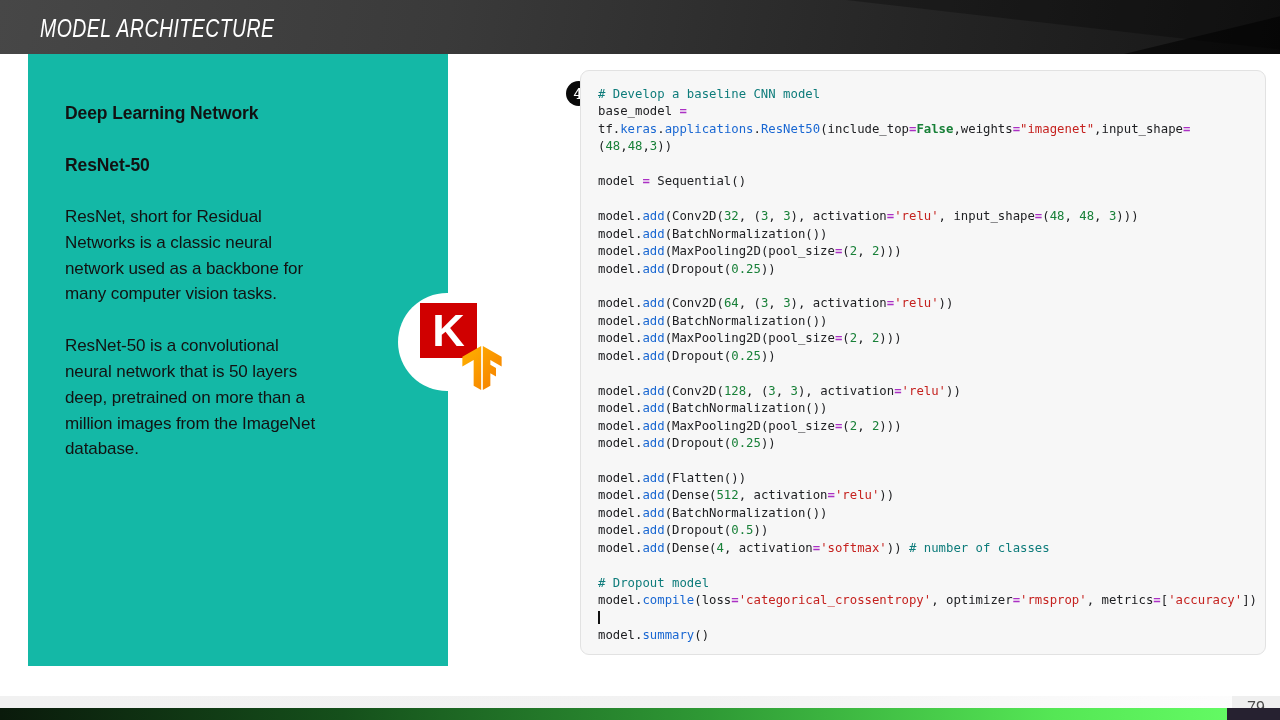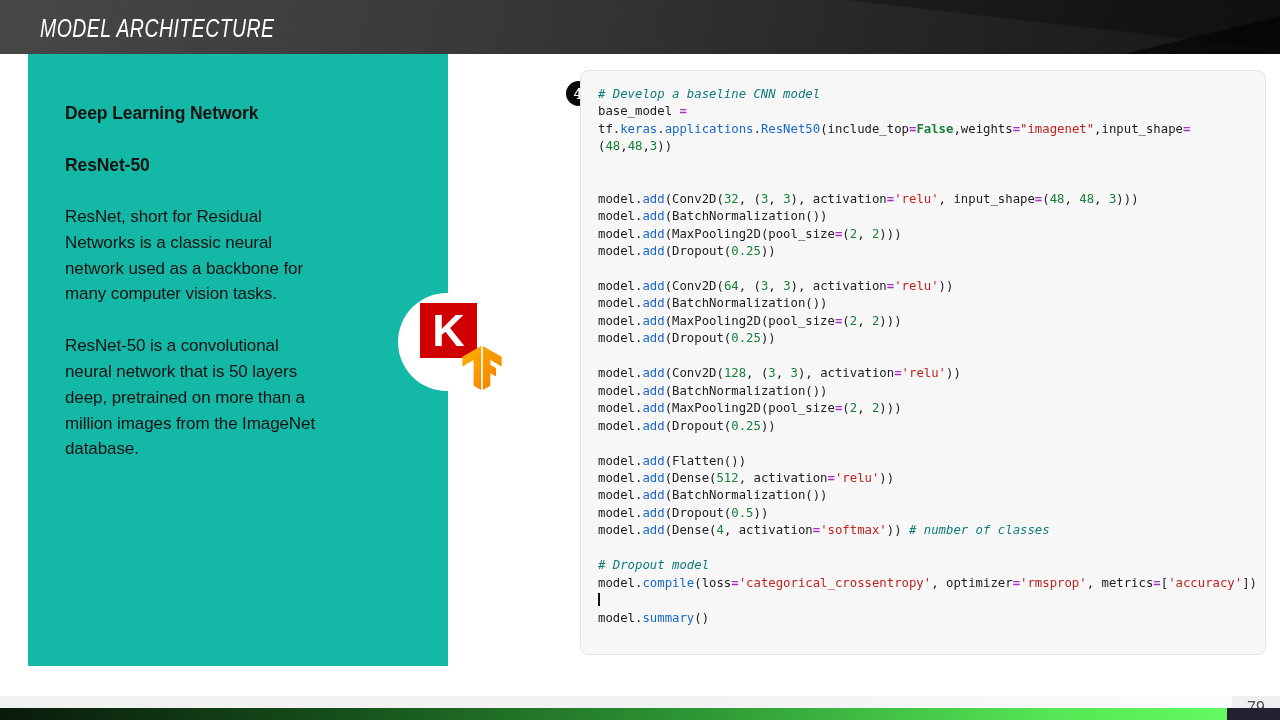--- a/index.html
+++ b/index.html
@@ -52,21 +52,21 @@
   .code-cell{
     position:absolute;left:580px;top:70px;width:686px;height:585px;
     background:#f7f7f7;border:1px solid #e2e2e2;border-radius:9px;
     box-sizing:border-box;padding:15px 0 0 17px;overflow:hidden;
   }
   .code-line{
     font-family:"DejaVu Sans Mono","Liberation Mono",monospace;
     font-size:12.3px;line-height:17.45px;white-space:pre;color:var(--pln,#202124);
   }
   .tok-pln{color:var(--pln,#202124)}
-  .tok-com{color:var(--com,#0e7c7b);font-style:italic}
+  .tok-com{color:var(--com,#0e7c7b);}
   .tok-str{color:var(--str,#c5221f)}
   .tok-num{color:var(--num,#188038)}
   .tok-kwd{color:var(--kwd,#188038);font-weight:700}
   .tok-fn{color:var(--fn,#1967d2)}
   .tok-pun{color:var(--pun,#ab30c4);font-weight:700}
   .cursor{display:inline-block;width:1.5px;height:13px;background:#111;vertical-align:text-top}
   
   .badge{
     position:absolute;left:566px;top:81px;width:25px;height:25px;border-radius:50%;
     background:#0a0a0a;color:#ffffff;display:flex;align-items:center;justify-content:center;
@@ -142,20 +142,21 @@
   <span>4</span>
 </div>
 
 <div class="code-cell">
   <div id="code-lines">
       <div class="code-line"><span class="tok-com"># Develop a baseline CNN model</span></div>
       <div class="code-line"><span class="tok-pln">base_model </span><span class="tok-pun">=</span></div>
       <div class="code-line"><span class="tok-pln">tf.</span><span class="tok-fn">keras</span><span class="tok-pln">.</span><span class="tok-fn">applications</span><span class="tok-pln">.</span><span class="tok-fn">ResNet50</span><span class="tok-pln">(include_top</span><span class="tok-pun">=</span><span class="tok-kwd">False</span><span class="tok-pln">,weights</span><span class="tok-pun">=</span><span class="tok-str">"imagenet"</span><span class="tok-pln">,input_shape</span><span class="tok-pun">=</span></div>
       <div class="code-line"><span class="tok-pln">(</span><span class="tok-num">48</span><span class="tok-pln">,</span><span class="tok-num">48</span><span class="tok-pln">,</span><span class="tok-num">3</span><span class="tok-pln">))</span></div>
       <div class="code-line">&nbsp;</div>
+      <div class="code-line"><span class="tok-pln">model </span><span class="tok-pun">=</span><span class="tok-pln"> Sequential()</span></div>
       <div class="code-line">&nbsp;</div>
       <div class="code-line"><span class="tok-pln">model.</span><span class="tok-fn">add</span><span class="tok-pln">(Conv2D(</span><span class="tok-num">32</span><span class="tok-pln">, (</span><span class="tok-num">3</span><span class="tok-pln">, </span><span class="tok-num">3</span><span class="tok-pln">), activation</span><span class="tok-pun">=</span><span class="tok-str">'relu'</span><span class="tok-pln">, input_shape</span><span class="tok-pun">=</span><span class="tok-pln">(</span><span class="tok-num">48</span><span class="tok-pln">, </span><span class="tok-num">48</span><span class="tok-pln">, </span><span class="tok-num">3</span><span class="tok-pln">)))</span></div>
       <div class="code-line"><span class="tok-pln">model.</span><span class="tok-fn">add</span><span class="tok-pln">(BatchNormalization())</span></div>
       <div class="code-line"><span class="tok-pln">model.</span><span class="tok-fn">add</span><span class="tok-pln">(MaxPooling2D(pool_size</span><span class="tok-pun">=</span><span class="tok-pln">(</span><span class="tok-num">2</span><span class="tok-pln">, </span><span class="tok-num">2</span><span class="tok-pln">)))</span></div>
       <div class="code-line"><span class="tok-pln">model.</span><span class="tok-fn">add</span><span class="tok-pln">(Dropout(</span><span class="tok-num">0.25</span><span class="tok-pln">))</span></div>
       <div class="code-line">&nbsp;</div>
       <div class="code-line"><span class="tok-pln">model.</span><span class="tok-fn">add</span><span class="tok-pln">(Conv2D(</span><span class="tok-num">64</span><span class="tok-pln">, (</span><span class="tok-num">3</span><span class="tok-pln">, </span><span class="tok-num">3</span><span class="tok-pln">), activation</span><span class="tok-pun">=</span><span class="tok-str">'relu'</span><span class="tok-pln">))</span></div>
       <div class="code-line"><span class="tok-pln">model.</span><span class="tok-fn">add</span><span class="tok-pln">(BatchNormalization())</span></div>
       <div class="code-line"><span class="tok-pln">model.</span><span class="tok-fn">add</span><span class="tok-pln">(MaxPooling2D(pool_size</span><span class="tok-pun">=</span><span class="tok-pln">(</span><span class="tok-num">2</span><span class="tok-pln">, </span><span class="tok-num">2</span><span class="tok-pln">)))</span></div>
       <div class="code-line"><span class="tok-pln">model.</span><span class="tok-fn">add</span><span class="tok-pln">(Dropout(</span><span class="tok-num">0.25</span><span class="tok-pln">))</span></div>

